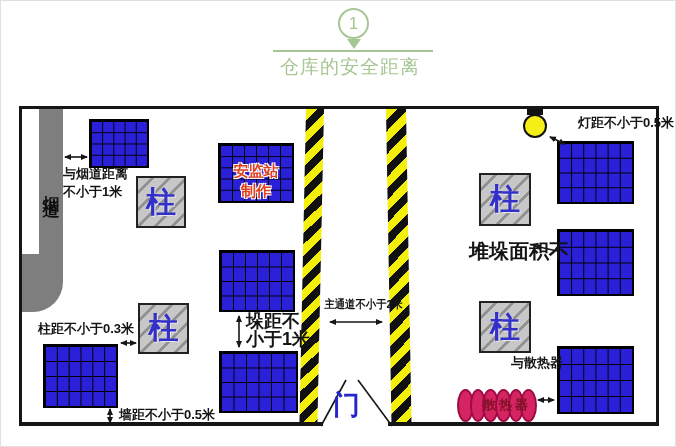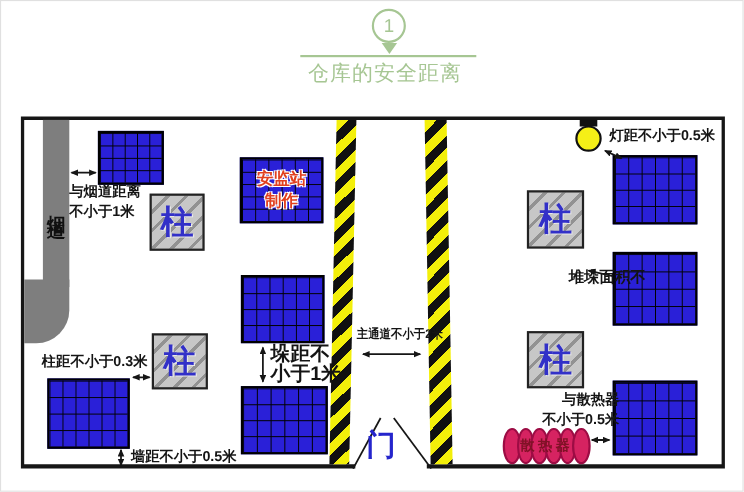--- a/index.html
+++ b/index.html
@@ -30,21 +30,21 @@
     letter-spacing: 5px; display: flex; align-items: center; justify-content: center; z-index: 2; }
 
   
   .stack { position: absolute; background-color: #2a20d8; border: 2px solid #000;
     background-image: linear-gradient(to right, #000 1px, transparent 1px),
                       linear-gradient(to bottom, #000 1px, transparent 1px); z-index: 1; }
   .g5x4 { background-size: 20% 25%; }
   .g6x4 { background-size: 16.667% 25%; }
   .g6x5 { background-size: 16.667% 20%; }
   .stack .maker { position: absolute; inset: 0; display: flex; flex-direction: column;
-    align-items: center; justify-content: center; color: #e1401f; font-weight: bold; font-size: 15px; line-height: 20px;
+    align-items: center; justify-content: flex-end; color: #e1401f; font-weight: bold; font-size: 15px; line-height: 20px;
     text-shadow: -1px -1px 0 #fff, 1px -1px 0 #fff, -1px 1px 0 #fff, 1px 1px 0 #fff; }
 
   
   .pillar { position: absolute; border: 2px solid #222; z-index: 1;
     background: #c7c7c7; background-image: repeating-linear-gradient(135deg, rgba(0,0,0,0) 0 9px, #929292 9px 12px);
     display: flex; align-items: center; justify-content: center; }
   .pillar span { font-size: 30px; font-weight: bold; color: #3230c8; text-shadow: 1px 1px 0 #e8e8e8; }
 
   
   .tape { position: absolute; top: 0; height: 313px; z-index: 1;
@@ -60,21 +60,21 @@
   
   .lamp-cap { position: absolute; left: 505px; top: 0; width: 16px; height: 6px; background: #111; z-index: 2; }
   .lamp-bulb { position: absolute; left: 501px; top: 5px; width: 24px; height: 24px; background: #f5ef17;
     border: 2px solid #111; border-radius: 50%; z-index: 2; }
 
   
   .radiator { position: absolute; left: 435px; top: 280px; width: 80px; height: 34px; z-index: 2; display: flex; }
   .radiator i { display: block; width: 17px; height: 33px; background: #d62361; border: 2px solid #9c0c44;
     border-radius: 50%; margin-left: -4px; }
   .radiator i:first-child { margin-left: 0; }
-  .radiator-text { position: absolute; left: 435px; top: 287px; width: 80px; text-align: center;
+  .radiator-text { position: absolute; left: 435px; top: 287px; width: 100px; text-align: center;
     font-size: 13px; font-weight: bold; color: #801226; letter-spacing: 3px; z-index: 3; }
 
   
   .lbl { position: absolute; color: #141414; font-weight: bold; font-size: 13px;
     line-height: 18px; white-space: nowrap; z-index: 3; }
   .lbl-aisle { left: 299px; top: 186px; width: 68px; text-align: center; font-size: 11.5px;
     transform: scaleX(0.9); }
 
   
   .overlay { position: absolute; left: 0; top: 0; width: 634px; height: 322px; overflow: visible; z-index: 5; }
@@ -150,27 +150,26 @@
       <div>与烟道距离</div>
       <div>不小于1米</div>
     </div>
     <div class="lbl" style="left:224px; top:203px; font-size:18px;">
       <div>垛距不</div>
       <div>小于1米</div>
     </div>
     <div class="lbl" style="left:16px; top:211px;">柱距不小于0.3米</div>
     <div class="lbl" style="left:97px; top:297px;">墙距不小于0.5米</div>
     <div class="lbl lbl-aisle">主通道不小于2米</div>
-    <div class="lbl" style="left:532px; top:5px;">灯距不小于0.5米</div>
-    <div class="lbl" style="left:447px; top:133px; font-size:14px; line-height:19px;margin-left:48px;">
+    <div class="lbl" style="left:556px; top:5px;">灯距不小于0.5米</div>
+    <div class="lbl" style="left:447px; top:133px; font-size:20px; line-height:19px;">
       <div>堆垛面积不</div>
     </div>
     <div class="lbl" style="left:457px; top:245px; width:84px; text-align:right;">
       <div>与散热器</div>
-      <div>不小于0.5米</div>
     </div>
 
     <svg class="overlay" xmlns="http://www.w3.org/2000/svg">
       <defs>
         <marker id="ah" markerWidth="9" markerHeight="9" refX="6" refY="3" orient="auto-start-reverse" markerUnits="userSpaceOnUse">
           <path d="M0,0 L7,3 L0,6 z" fill="#161616"></path>
         </marker>
       </defs>
       <line x1="43" y1="48" x2="65" y2="48" marker-start="url(#ah)" marker-end="url(#ah)"></line>
       <line x1="99" y1="234" x2="114" y2="234" marker-start="url(#ah)" marker-end="url(#ah)"></line>

